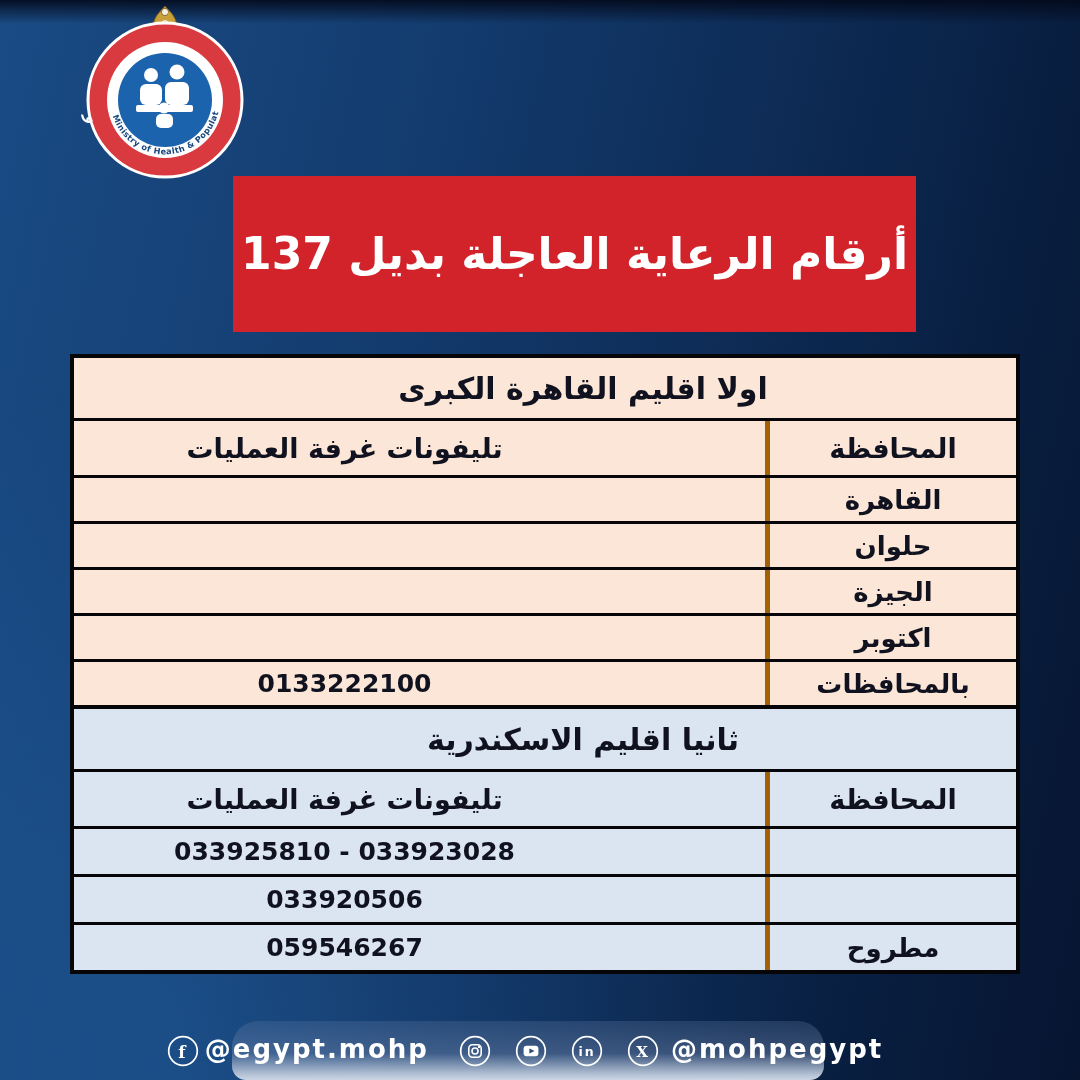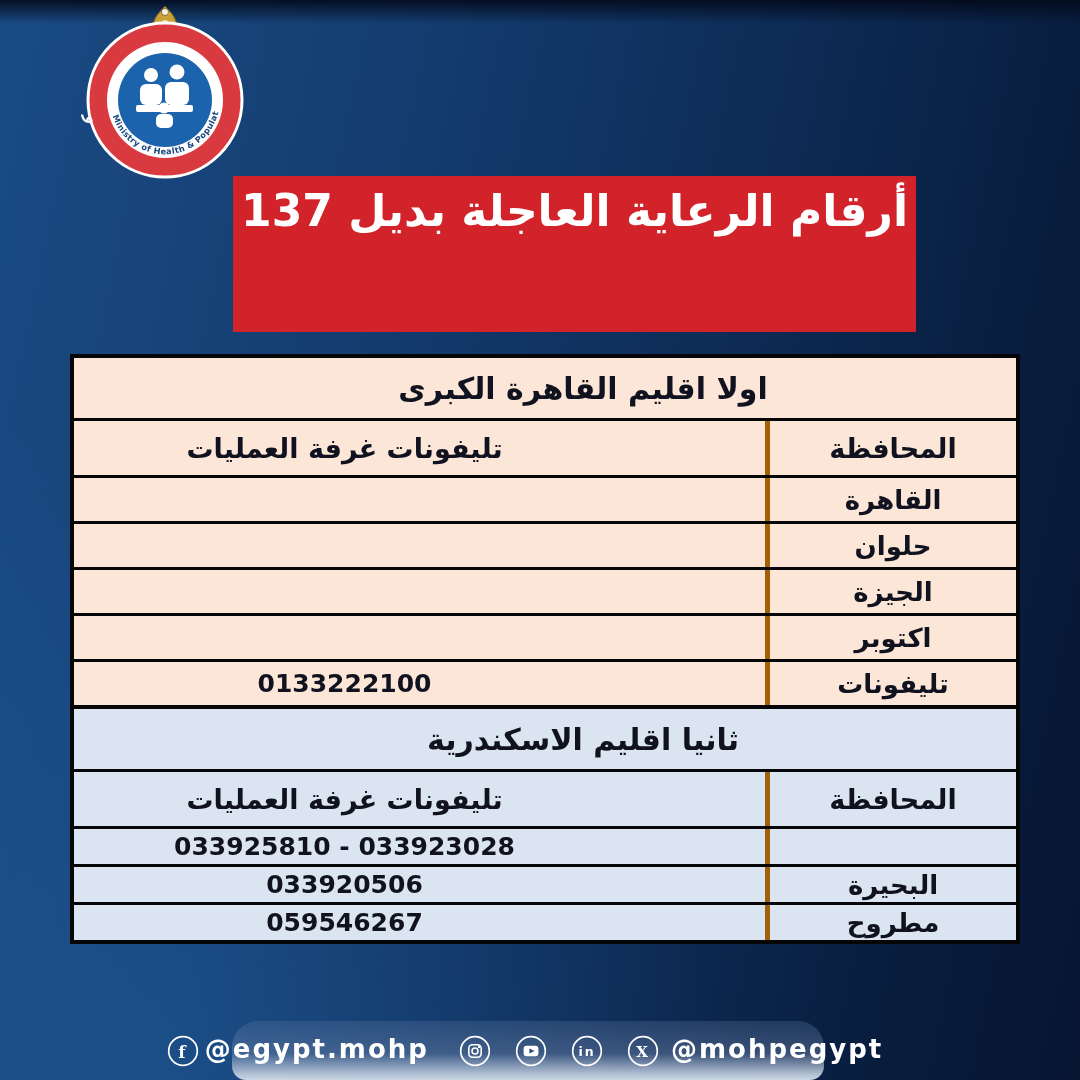--- a/index.html
+++ b/index.html
@@ -14,21 +14,21 @@
       linear-gradient(102deg, #1a4b84 0%, #143e72 30%, #0d2b55 62%, #081d3e 84%, #071531 100%);
   }
 
   
   .logo{position:absolute;left:72px;top:4px;width:186px;height:176px;}
 
   
   .banner{
     position:absolute;left:233px;top:176px;width:683px;height:156px;
     background:#d2232b;
-    display:flex;flex-direction:column;justify-content:space-between;align-items:center;
+    display:flex;flex-direction:column;justify-content:center;align-items:center;
     direction:rtl;text-align:center;
     color:#ffffff;font-weight:bold;font-size:44px;line-height:70px;
   }
 
   
   .tables{position:absolute;left:70px;top:354px;width:950px;color:#10121f;direction:rtl;}
   .rtable{border:4px solid #060608;}
   .rtable.second{border-top:none;}
   .rtable.cairo{background:#fbe6d7;}
   .rtable.alex{background:#dbe5f1;}
@@ -41,21 +41,21 @@
   .cell-phone{width:696px;padding-right:150px;box-sizing:border-box;font-size:25px;direction:ltr;}
   .cell-gov{flex:1;border-left:3px solid #060608;order:-1;font-size:26px;}
   
   .row{direction:ltr;}
   .row .cell-gov{order:2;border-left:none;border-right:0;}
   .row .cell-phone{order:1;border-right:5px solid #a16207;}
   .header-row .cell{height:54px;}
   .header-row .cell-phone{font-size:27px;direction:rtl;}
   .header-row .cell-gov{font-size:27px;}
   .data-row .cell{height:43px;}
-  .rtable.alex .data-row .cell{height:35px;}
+  .rtable.alex .data-row .cell{height:45px;}
 
   
   .social-bar{
     position:absolute;left:232px;top:1021px;width:592px;height:59px;
     border-radius:26px 26px 14px 14px;
     background:linear-gradient(180deg, rgba(95,120,160,.28) 0%, rgba(108,130,168,.48) 55%, rgba(186,199,217,.95) 90%, #cbd6e4 100%);
     display:flex;align-items:center;justify-content:center;
     color:#ffffff;font-weight:bold;font-size:26px;letter-spacing:2px;
   }
   .social-bar .icn{width:32px;height:32px;flex:0 0 auto;}
@@ -133,36 +133,35 @@
       <div class="row data-row">
         <div class="cell cell-phone"></div>
         <div class="cell cell-gov">الجيزة</div>
       </div>
       <div class="row data-row">
         <div class="cell cell-phone"></div>
         <div class="cell cell-gov">اكتوبر</div>
       </div>
       <div class="row data-row">
         <div class="cell cell-phone">0133222100</div>
-        <div class="cell cell-gov">تليفونات</div>
+        <div class="cell cell-gov">بالمحافظات</div>
       </div>
     </div>
 
     <div class="rtable alex second">
       <div class="title">ثانيا اقليم الاسكندرية</div>
       <div class="row header-row">
         <div class="cell cell-phone">تليفونات غرفة العمليات</div>
         <div class="cell cell-gov">المحافظة</div>
       </div>
       <div class="row data-row">
         <div class="cell cell-phone">033925810 - 033923028</div>
       </div>
       <div class="row data-row">
         <div class="cell cell-phone">033920506</div>
-        <div class="cell cell-gov">البحيرة</div>
       </div>
       <div class="row data-row">
         <div class="cell cell-phone">059546267</div>
         <div class="cell cell-gov">مطروح</div>
       </div>
     </div>
 
   </div>
 
   <div class="social-bar">

